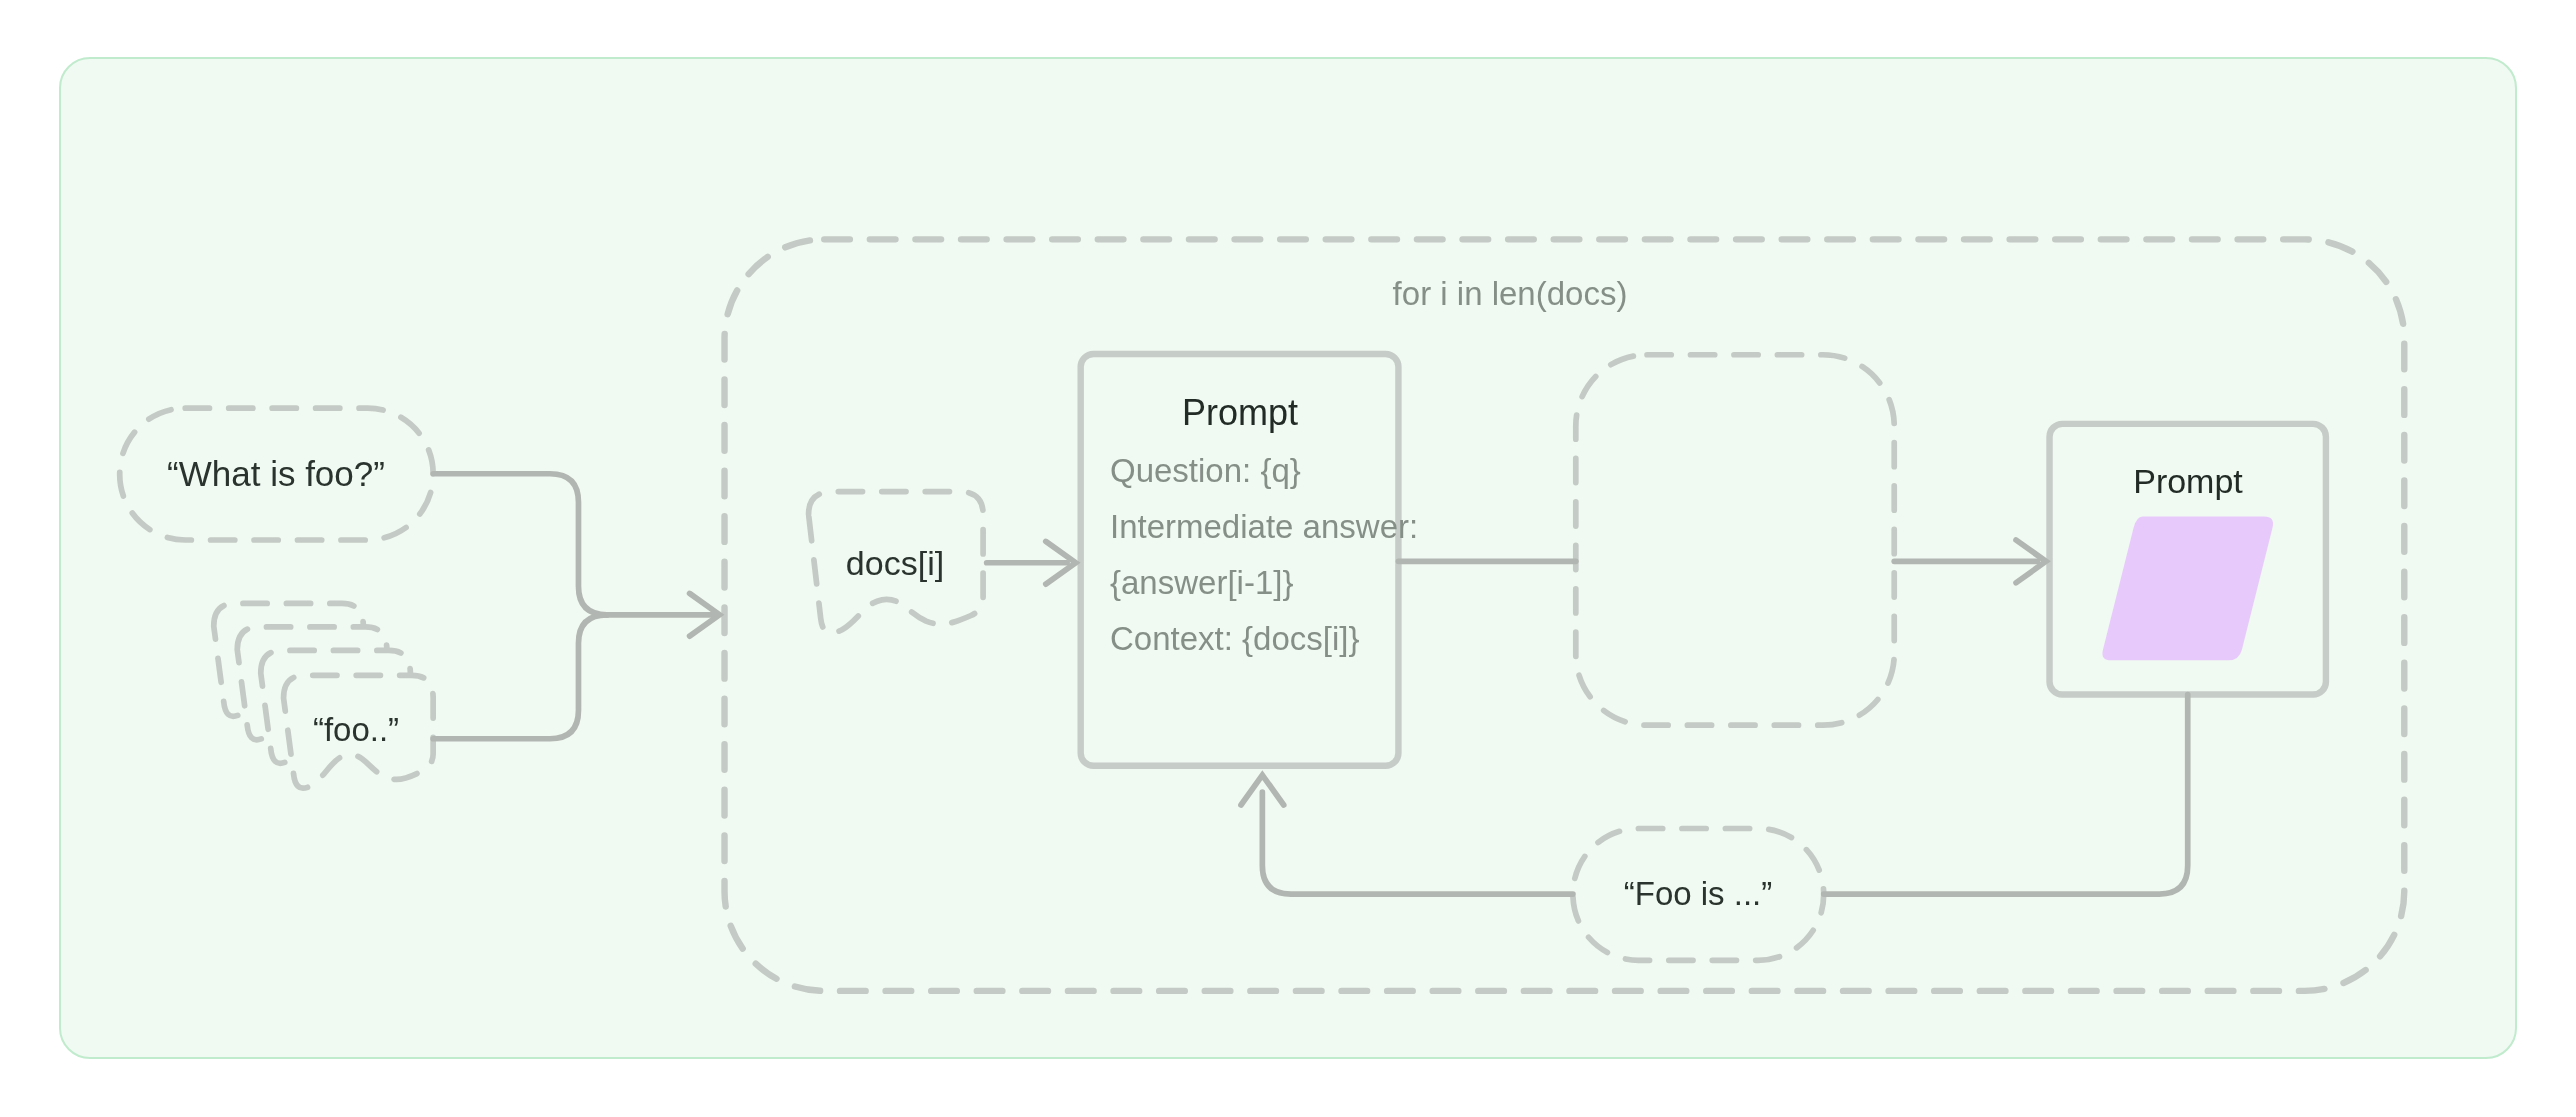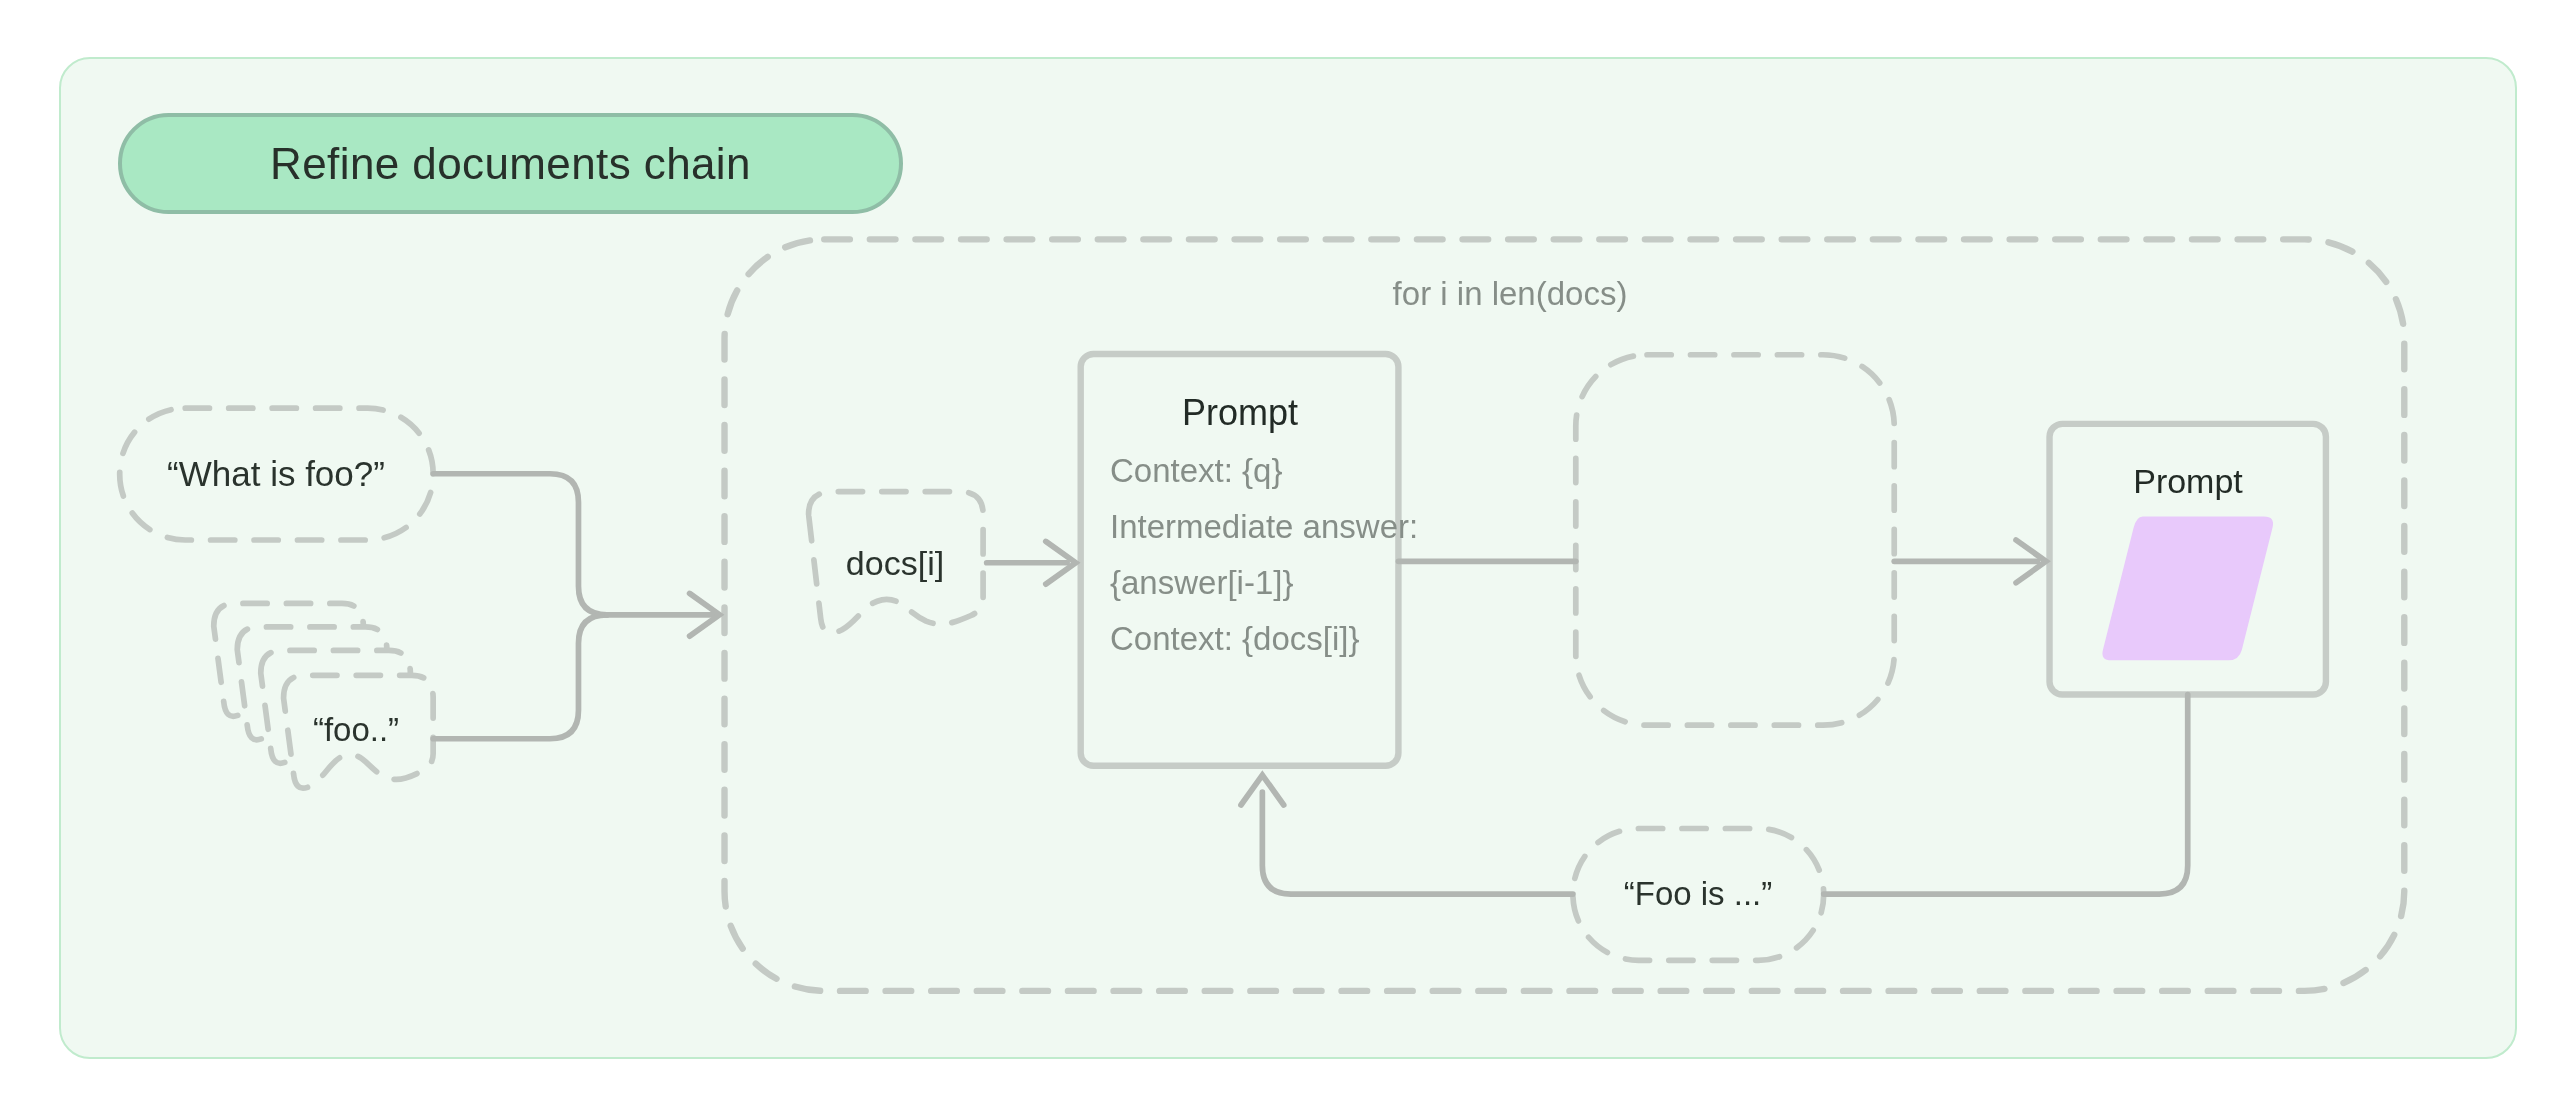--- a/index.html
+++ b/index.html
@@ -68,35 +68,32 @@
       <path d="M 1468,760 L 1510,790 L 1468,820"></path>
       <path d="M 1963,788 L 2212,788"></path>
       <path d="M 2659,788 L 2860,788"></path>
       <path d="M 2830,758 L 2872,788 L 2830,818"></path>
       <path d="M 3071,975 L 3071,1215 Q 3071,1255 3031,1255 L 2560,1255"></path>
       <path d="M 2208,1255 L 1812,1255 Q 1772,1255 1772,1215 L 1772,1112"></path>
       <path d="M 1742,1130 L 1772,1088 L 1802,1130"></path>
     </g>
   </svg>
 
-  <div class="title-pill">
-    <span>Refine documents chain</span>
-  </div>
 
   <div class="txt loop-label center" style="left:1510px;top:294px;">for i in len(docs)</div>
 
   <div class="txt node-label center" style="left:276px;top:474px;font-size:35px;">“What is foo?”</div>
 
   <div class="txt node-label center" style="left:356px;top:730px;font-size:33px;">“foo..”</div>
 
   <div class="txt node-label center" style="left:895px;top:563px;">docs[i]</div>
 
   <div class="txt prompt-title center" style="left:1240px;top:398px;">Prompt</div>
   <div class="prompt-body">
-    <div>Context: {q}</div>
+    <div>Question: {q}</div>
     <div>Intermediate answer:</div>
     <div>{answer[i-1]}</div>
     <div>Context: {docs[i]}</div>
   </div>
 
 
   <div class="txt model-label center" style="left:2188px;top:481px;">Prompt</div>
 
   <div class="txt node-label center" style="left:1698px;top:894px;font-size:33px;">“Foo is ...”</div>
 </div>

